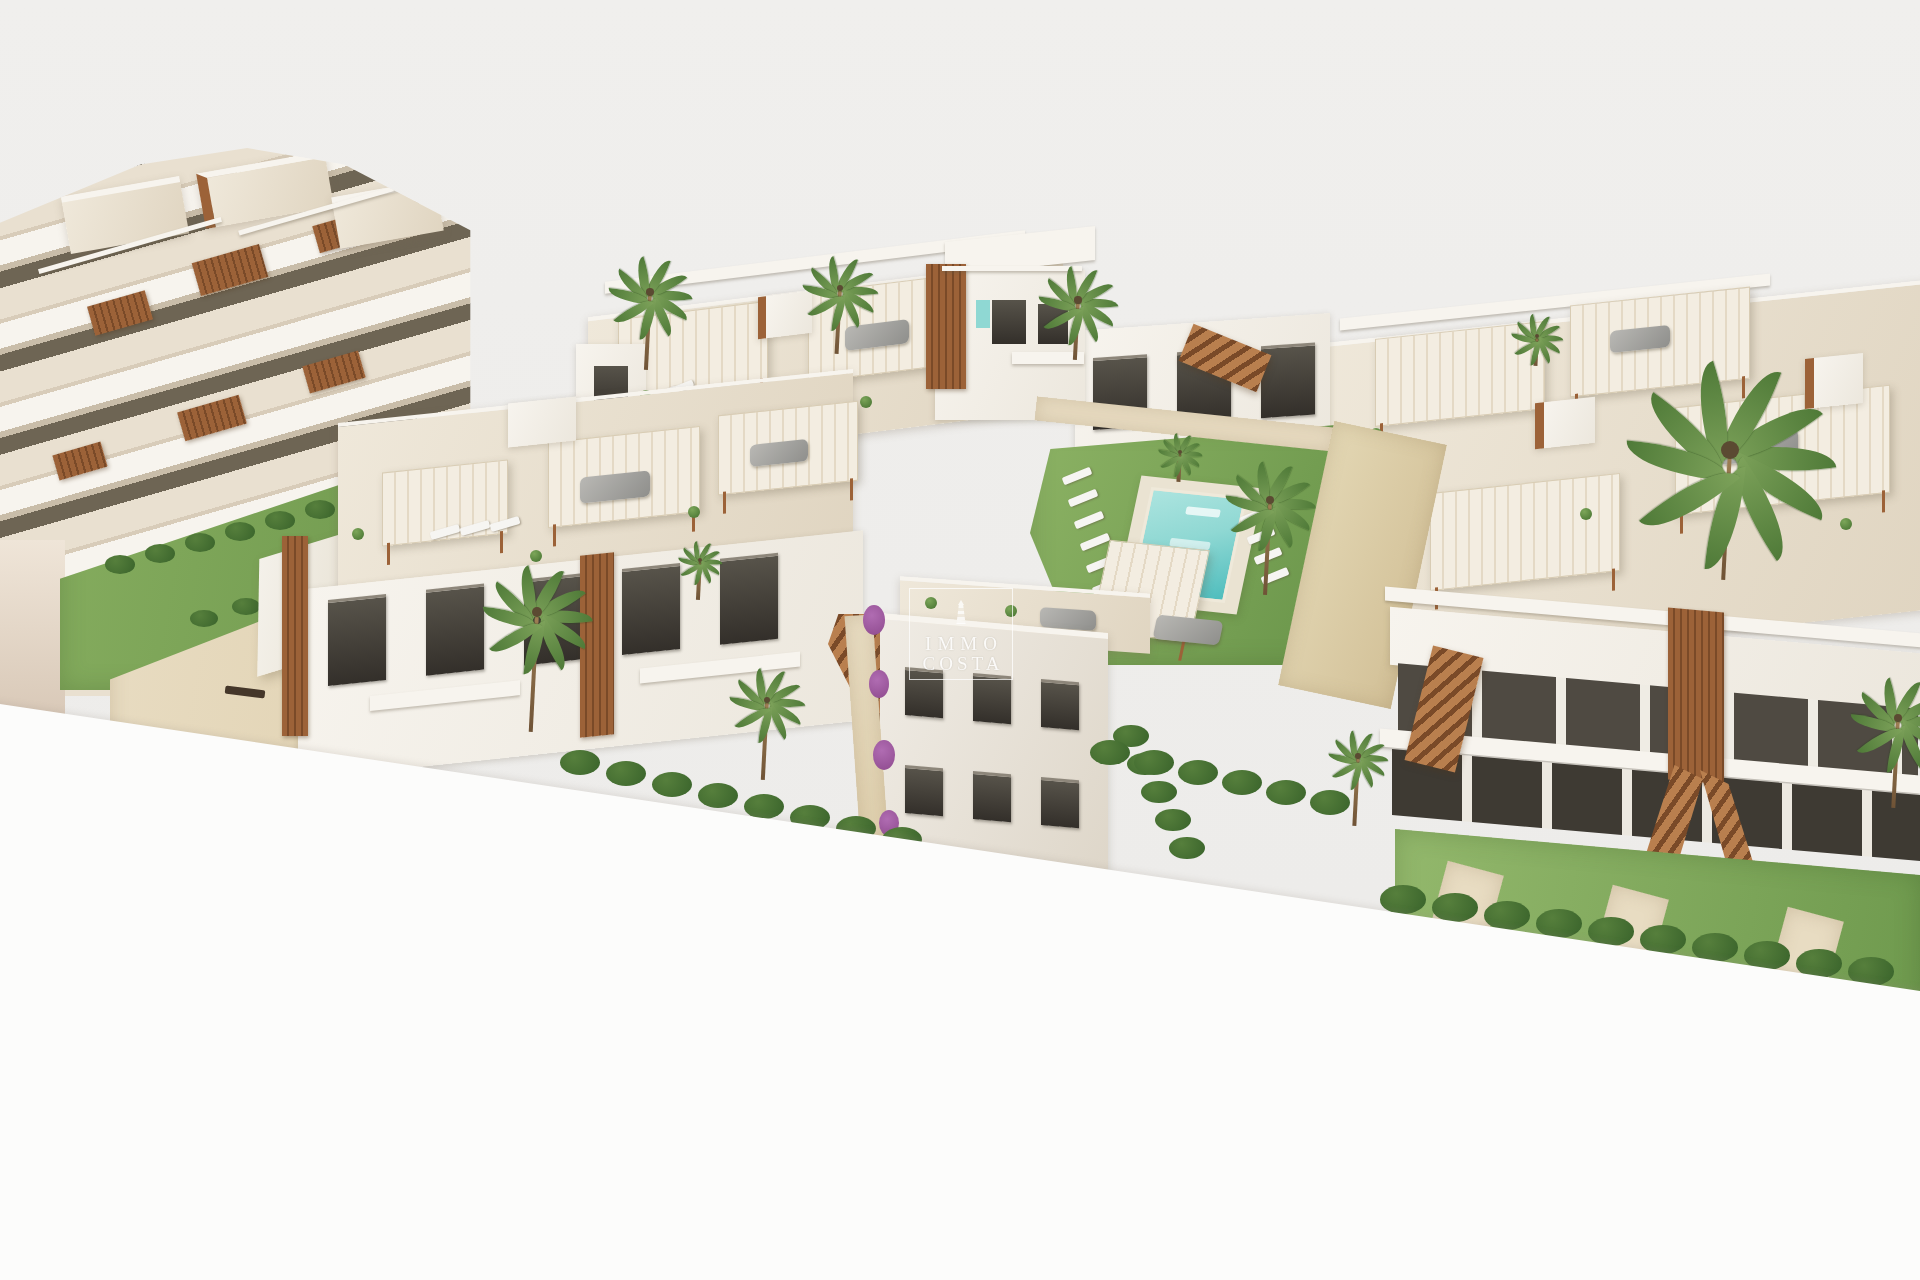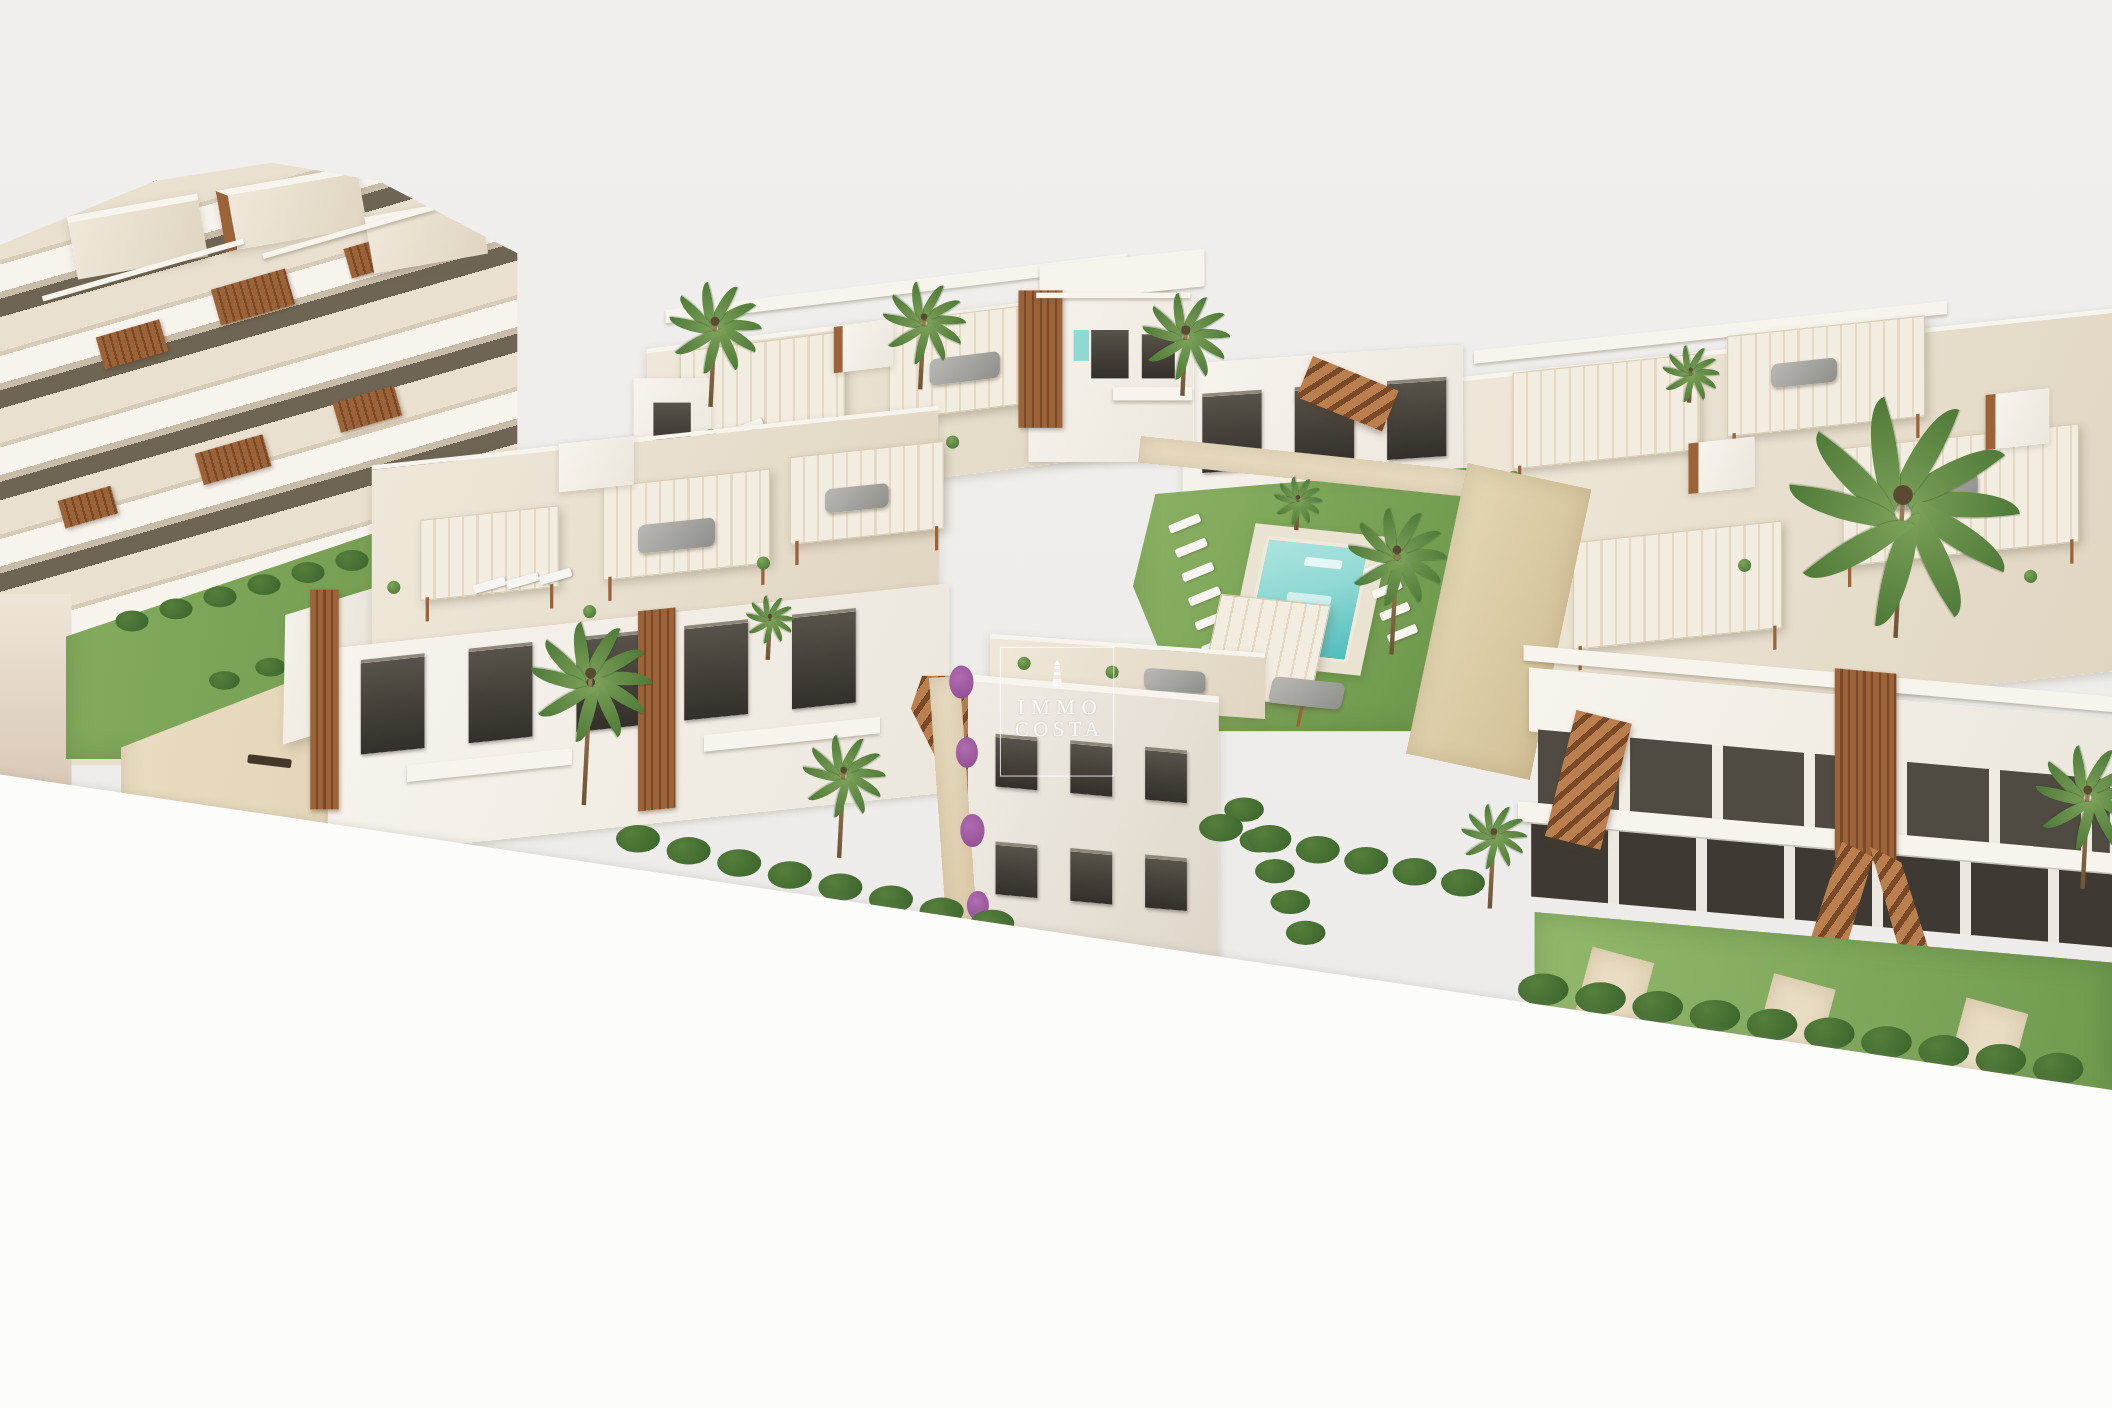--- a/index.html
+++ b/index.html
@@ -496,21 +496,21 @@
       <i class="fr" style="width: 48px; height: 14.4px; transform: rotate(22deg);"></i>
       <i class="fr" style="width: 48px; height: 14.4px; transform: rotate(55deg);"></i>
       <i class="fr" style="width: 48px; height: 14.4px; transform: rotate(95deg);"></i>
       <i class="fr" style="width: 48px; height: 14.4px; transform: rotate(140deg);"></i>
       <i class="cr" style="left: -4.32px; top: -4.32px; width: 8.64px; height: 8.64px;"></i>
     </i>
 
   <div style="left:-40px;top:698px;width:2300px;height:760px;transform:rotate(8.5deg);transform-origin:0 0;
               background:var(--wedge);box-shadow:0 -2px 6px rgba(150,140,125,.18);"></div>
 
-  <div id="watermark" style="left:909px;top:588px;width:104px;height:118px;">
+  <div id="watermark" style="left:909px;top:588px;width:104px;height:92px;">
     <div id="wm-frame"></div>
     <div id="lh">
       <div class="cap"></div>
       <div class="tow"></div>
     </div>
     <div class="wm-line" style="left:0;top:46px;">IMMO</div>
     <div class="wm-line" style="left:0;top:66px;letter-spacing:4px;text-indent:4px;">COSTA</div>
   </div>
 
 </div>

